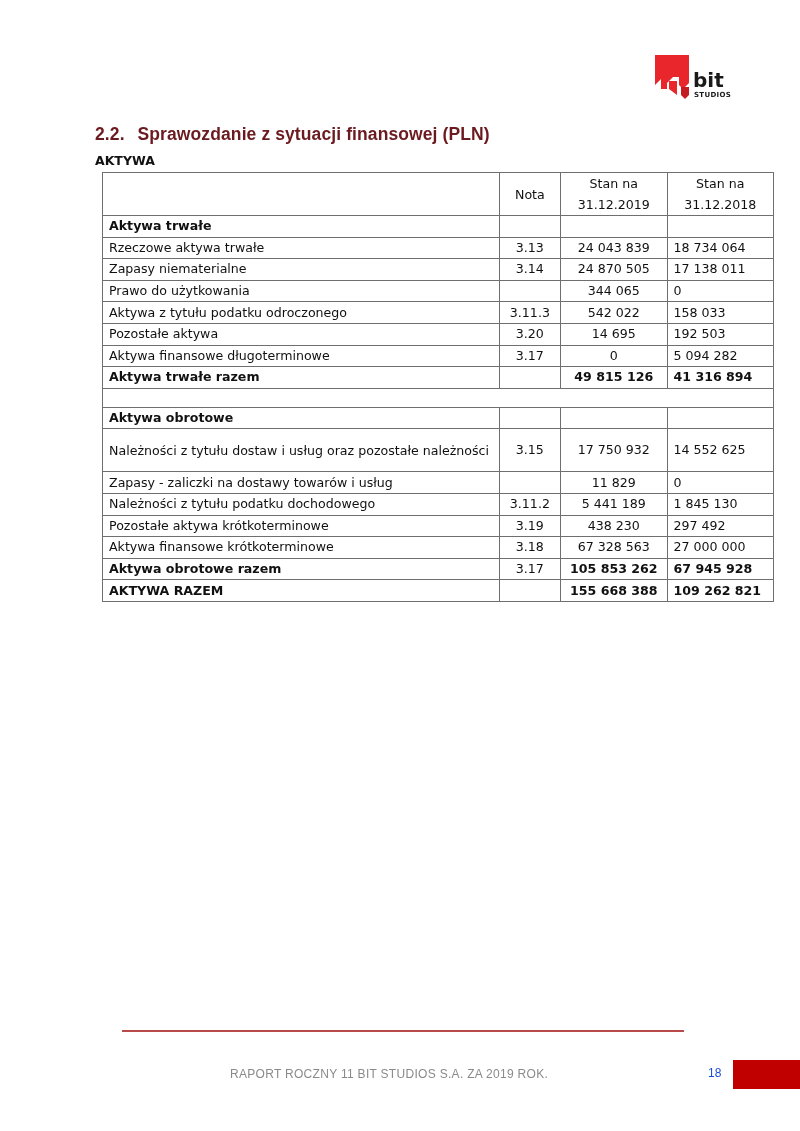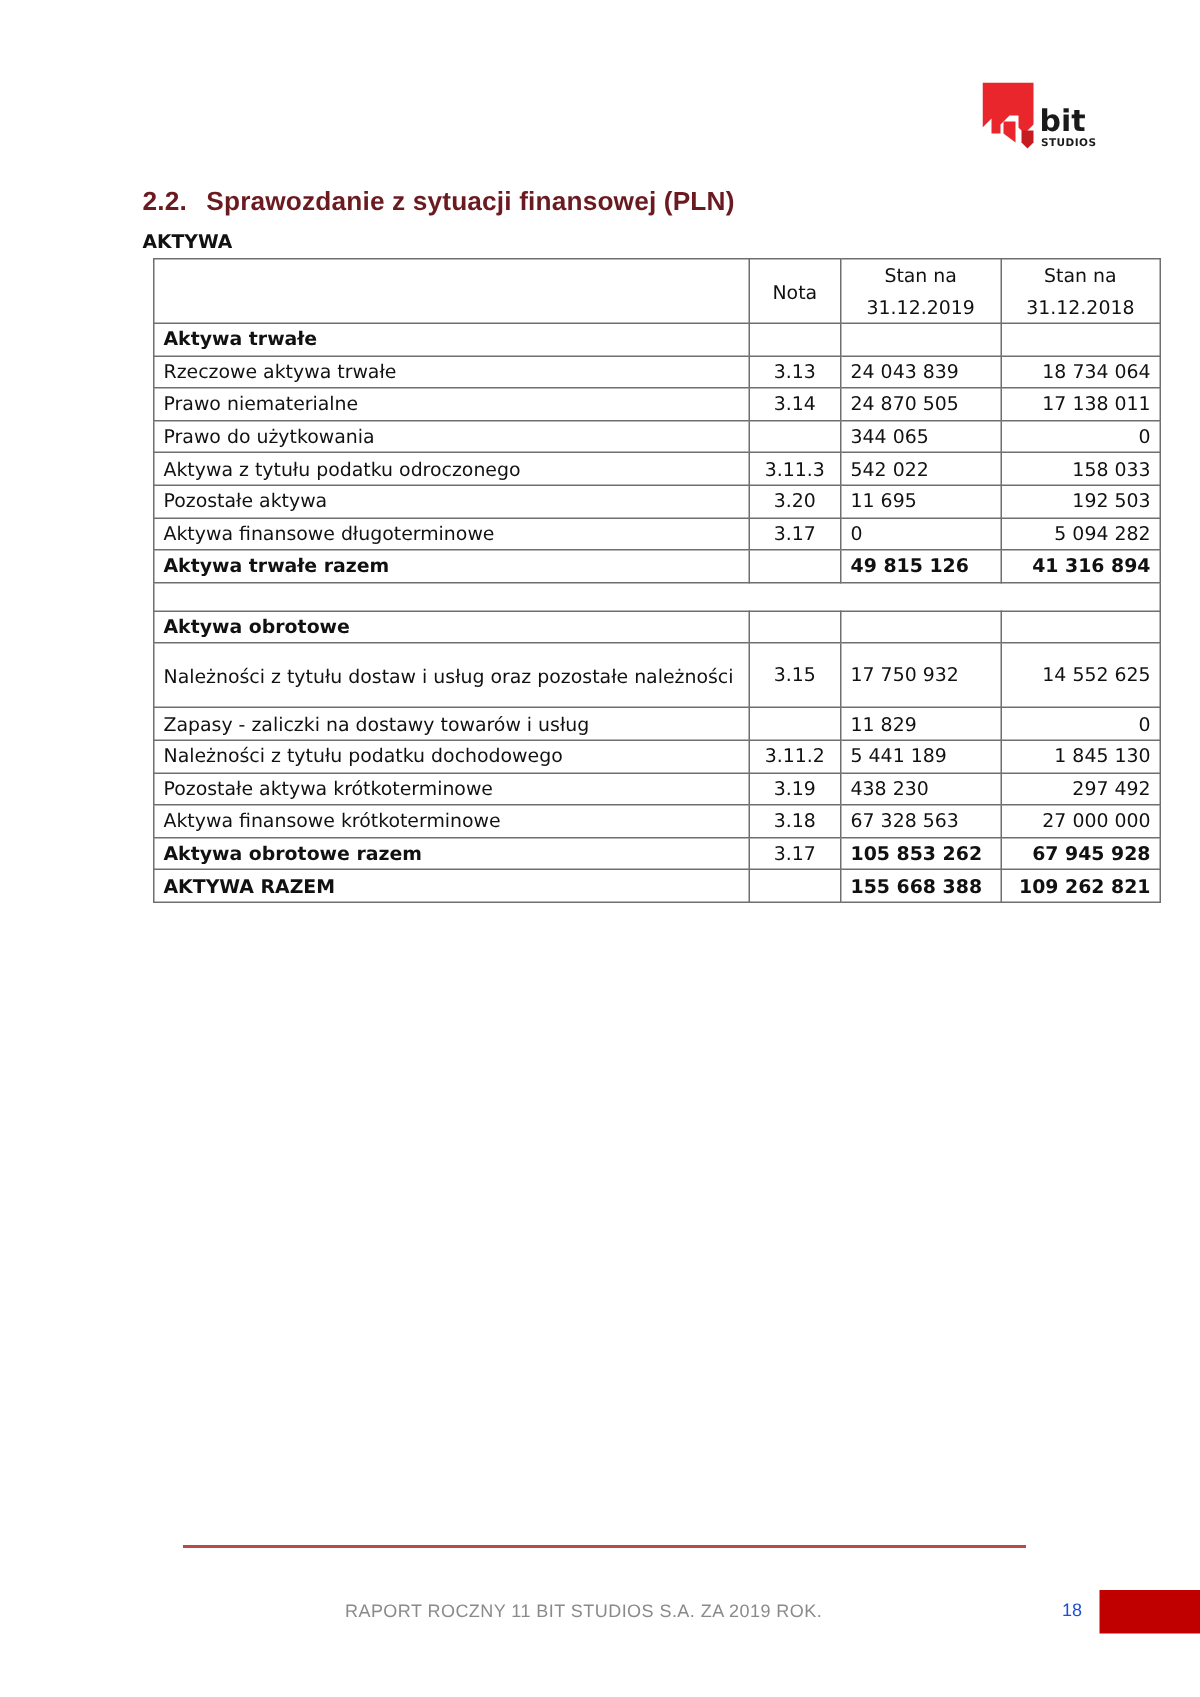--- a/index.html
+++ b/index.html
@@ -5,22 +5,22 @@
   html, body { margin: 0; padding: 0; background: #ffffff; }
   body { width: 800px; height: 1131px; position: relative; overflow: hidden; font-family: "DejaVu Sans", sans-serif; color: #111; }
   .logo { position: absolute; left: 655px; top: 55px; width: 82px; height: 45px; }
   .section-title { position: absolute; left: 95px; top: 124px; font-family: "Liberation Sans", sans-serif; font-weight: bold; font-size: 17.5px; color: #6b1a1f; letter-spacing: 0.1px; white-space: nowrap; }
   .section-title .num { margin-right: 8px; }
   .subheading { position: absolute; left: 95px; top: 153px; font-size: 12.5px; font-weight: bold; color: #111; }
   table.fin { position: absolute; left: 102px; top: 172px; width: 672px; border-collapse: collapse; font-size: 12.6px; }
   table.fin td { border: 1px solid #6f6f6f; padding: 0 6px; height: 20.6px; line-height: 20px; white-space: nowrap; color: #111; }
   table.fin td.c-label { width: 362px; text-align: left; }
   table.fin td.c-nota { width: 45px; text-align: center; }
-  table.fin td.c-v1 { width: 82px; text-align: left; }
-  table.fin td.c-v2 { width: 80px; text-align: right; }
+  table.fin td.c-v1 { width: 82px; text-align: center; }
+  table.fin td.c-v2 { width: 80px; text-align: left; }
   table.fin tr.head td { height: 42px; line-height: 21px; text-align: center; }
   table.fin tr.bold td { font-weight: bold; }
   table.fin tr.spacer td { height: 18px; }
   table.fin tr.wrap td.c-label { white-space: normal; text-align: justify; text-align-last: left; line-height: 21px; padding-top: 0; padding-bottom: 0; }
   table.fin tr.wrap td { height: 42px; }
   .footer-line { position: absolute; left: 122px; top: 1030px; width: 562px; height: 2px; background: #b84a4a; }
   .footer-text { position: absolute; left: 230px; top: 1067px; font-size: 12px; color: #8a8a8a; letter-spacing: 0.3px; white-space: nowrap; font-family: "Liberation Sans", sans-serif; }
   .page-number { position: absolute; left: 708px; top: 1066px; font-size: 12px; color: #1d4ed8; font-family: "Liberation Sans", sans-serif; }
   .page-tab { position: absolute; left: 733px; top: 1060px; width: 67px; height: 29px; background: #c00000; }
 </style>
@@ -65,41 +65,41 @@
     <td class="c-v1"></td>
     <td class="c-v2"></td>
   </tr>
   <tr>
     <td class="c-label">Rzeczowe aktywa trwałe</td>
     <td class="c-nota">3.13</td>
     <td class="c-v1">24 043 839</td>
     <td class="c-v2">18 734 064</td>
   </tr>
   <tr>
-    <td class="c-label">Prawo niematerialne</td>
+    <td class="c-label">Zapasy niematerialne</td>
     <td class="c-nota">3.14</td>
     <td class="c-v1">24 870 505</td>
     <td class="c-v2">17 138 011</td>
   </tr>
   <tr>
     <td class="c-label">Prawo do użytkowania</td>
     <td class="c-nota"></td>
     <td class="c-v1">344 065</td>
     <td class="c-v2">0</td>
   </tr>
   <tr>
     <td class="c-label">Aktywa z tytułu podatku odroczonego</td>
     <td class="c-nota">3.11.3</td>
     <td class="c-v1">542 022</td>
     <td class="c-v2">158 033</td>
   </tr>
   <tr>
     <td class="c-label">Pozostałe aktywa</td>
     <td class="c-nota">3.20</td>
-    <td class="c-v1">11 695</td>
+    <td class="c-v1">14 695</td>
     <td class="c-v2">192 503</td>
   </tr>
   <tr>
     <td class="c-label">Aktywa finansowe długoterminowe</td>
     <td class="c-nota">3.17</td>
     <td class="c-v1">0</td>
     <td class="c-v2">5 094 282</td>
   </tr>
   <tr class="bold">
     <td class="c-label">Aktywa trwałe razem</td>

